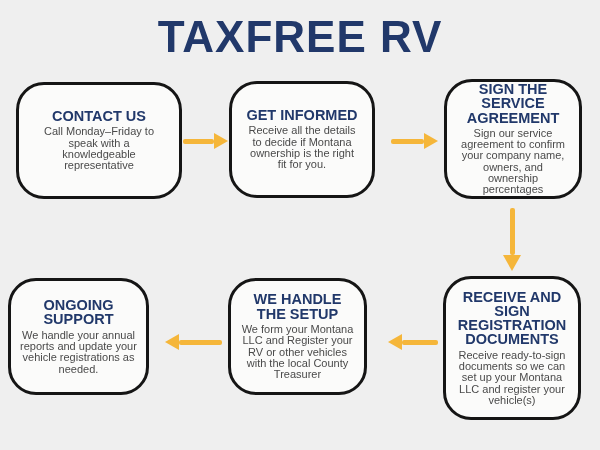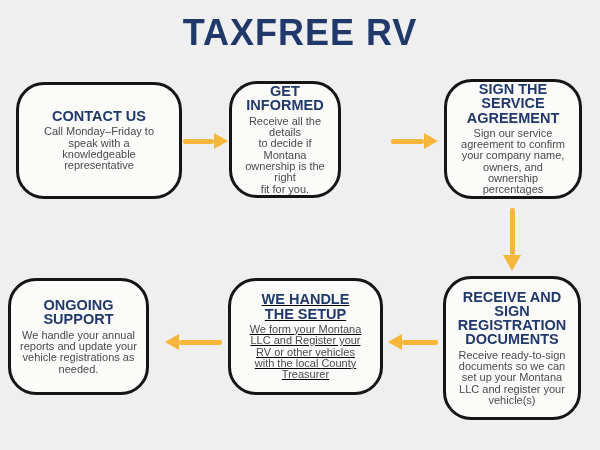--- a/index.html
+++ b/index.html
@@ -17,21 +17,21 @@
     font-family: "Liberation Sans", sans-serif;
     position: relative;
     overflow: hidden;
   }
   .canvas { position: absolute; inset: 0; }
 
   .title {
     position: absolute;
     top: 12px; left: 0; width: 600px;
     text-align: center;
-    font-size: 36px;
+    font-size: 44px;
     font-weight: bold;
     letter-spacing: 1px;
     color: var(--navy);
   }
 
   .step-box {
     position: absolute;
     background: var(--box_fill);
     border: 3px solid var(--border);
     border-radius: 28px;
@@ -52,24 +52,24 @@
   }
   .box-body {
     color: var(--body_text);
     font-size: 11px;
     line-height: 1.03;
     white-space: pre-line;
   }
 
   
   .pos-1 { left: 16px;  top: 82px;  width: 166px; height: 117px; }
-  .pos-2 { left: 229px; top: 81px;  width: 112px; height: 117px; }
+  .pos-2 { left: 229px; top: 81px;  width: 146px; height: 117px; }
   .pos-3 { left: 444px; top: 79px;  width: 138px; height: 120px; }
   .pos-4 { left: 8px;  top: 278px; width: 141px; height: 117px; }
-  .pos-5 { left: 228px; top: 278px; width: 155px; height: 117px; text-decoration: underline; }
+  .pos-5 { left: 228px; top: 278px; width: 139px; height: 117px; }
   .pos-6 { left: 443px; top: 276px; width: 138px; height: 144px; }
 
   
   .arrow-right, .arrow-left { position: absolute; display: flex; align-items: center; }
   .arrow-shaft-h { height: 5px; background: var(--yellow); border-radius: 2px; }
   .arrow-head-right {
     width: 0; height: 0;
     border-top: 8px solid transparent;
     border-bottom: 8px solid transparent;
     border-left: 14px solid var(--yellow);

